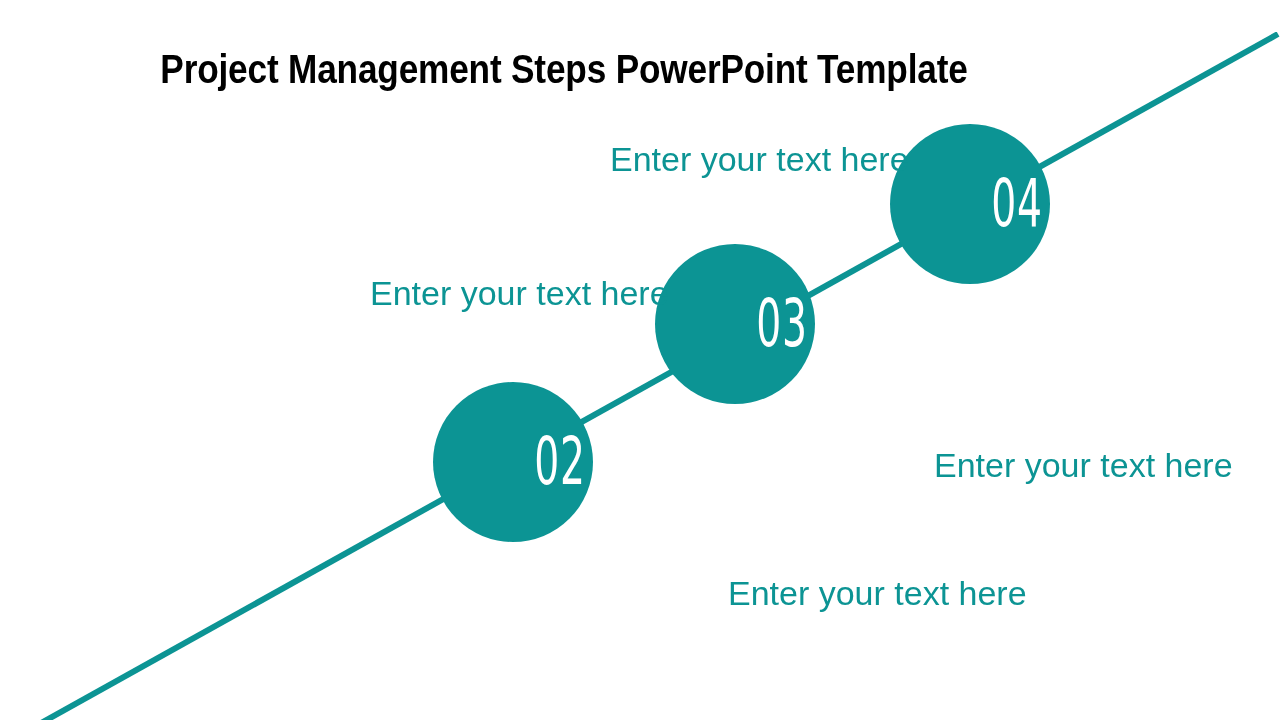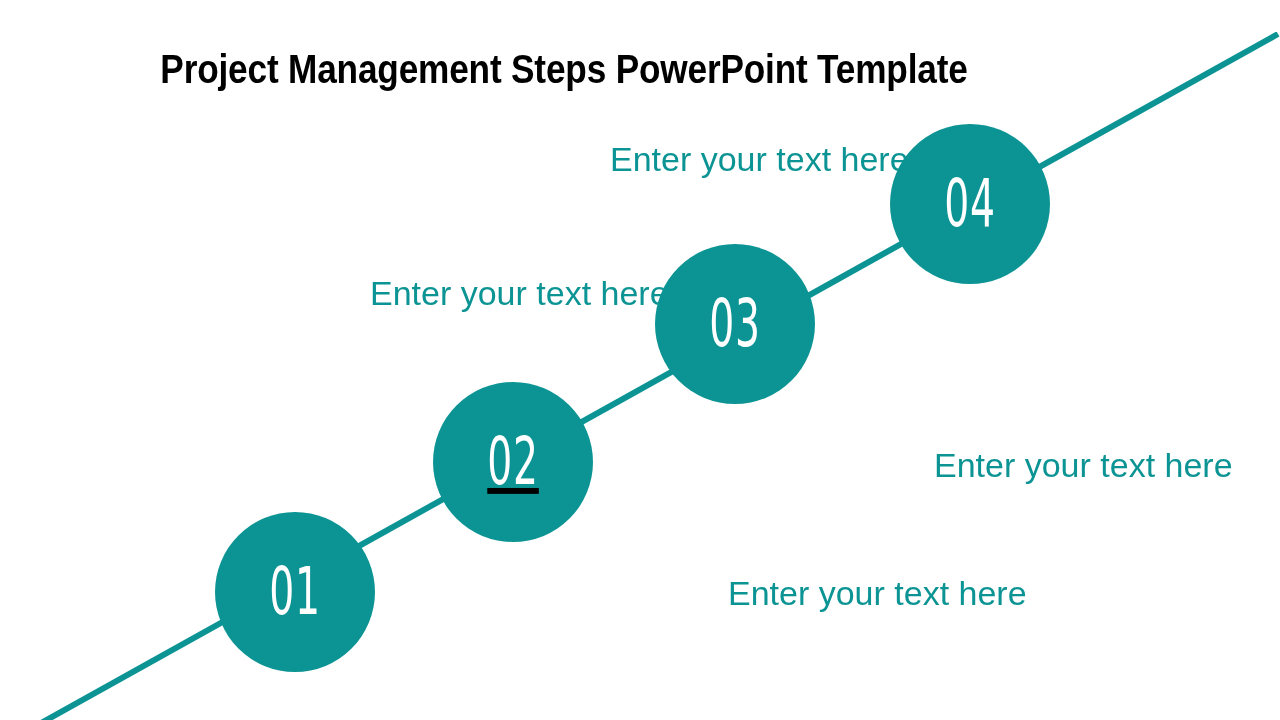--- a/index.html
+++ b/index.html
@@ -49,36 +49,36 @@
   }
 
   
   .step-node {
     position: absolute;
     width: 160px;
     height: 160px;
     border-radius: 50%;
     display: flex;
     align-items: center;
-    justify-content: center;
+    justify-content: flex-end;
   }
   .step-number {
     font-family: "DejaVu Sans Condensed", "DejaVu Sans", sans-serif;
     font-weight: 300;
     font-size: 56px;
     line-height: 56px;
     color: #ffffff;
     letter-spacing: 1px;
     white-space: nowrap;
     transform: scaleX(0.78) scaleY(1.18);
     transform-origin: 50% 50%;
   }
 
   #node-01 { left: 215px; top: 480px; }
-  #node-02 { left: 433px; top: 350px; text-decoration: underline; }
+  #node-02 { left: 433px; top: 350px; }
   #node-03 { left: 655px; top: 220px; }
   #node-04 { left: 890px; top:  92px; }
 
   
   .step-caption {
     position: absolute;
     font-family: "Liberation Sans", sans-serif;
     font-weight: normal;
     font-size: 34px;
     line-height: 30px;
@@ -95,23 +95,20 @@
 <body>
 
 <div id="slide" style="background: rgb(255, 255, 255);">
 
   <div id="slide-title" style="color: rgb(0, 0, 0);">Project Management Steps PowerPoint Template</div>
 
   <svg id="connector-layer" viewBox="0 0 1280 720">
     <line id="connector-line" x1="0" y1="714" x2="1278" y2="2" stroke="#0C9494" stroke-width="6" stroke-linecap="butt"></line>
   </svg>
 
-  <div class="step-node" id="node-01" style="background: rgb(12, 148, 148); width: 160px; height: 160px; left: 215px; top: 480px;">
-    <span class="step-number">01</span>
-  </div>
 
   <div class="step-node" id="node-02" style="background: rgb(12, 148, 148); width: 160px; height: 160px; left: 433px; top: 350px;">
     <span class="step-number">02</span>
   </div>
 
   <div class="step-node" id="node-03" style="background: rgb(12, 148, 148); width: 160px; height: 160px; left: 655px; top: 212px;">
     <span class="step-number">03</span>
   </div>
 
   <div class="step-node" id="node-04" style="background: rgb(12, 148, 148); width: 160px; height: 160px; left: 890px; top: 92px;">

